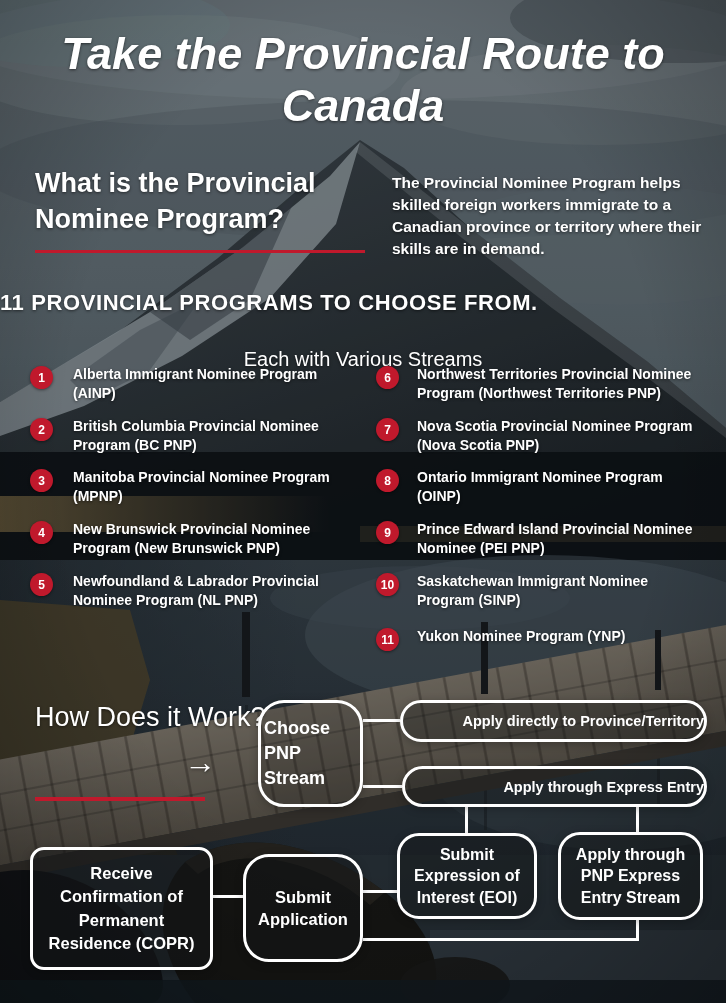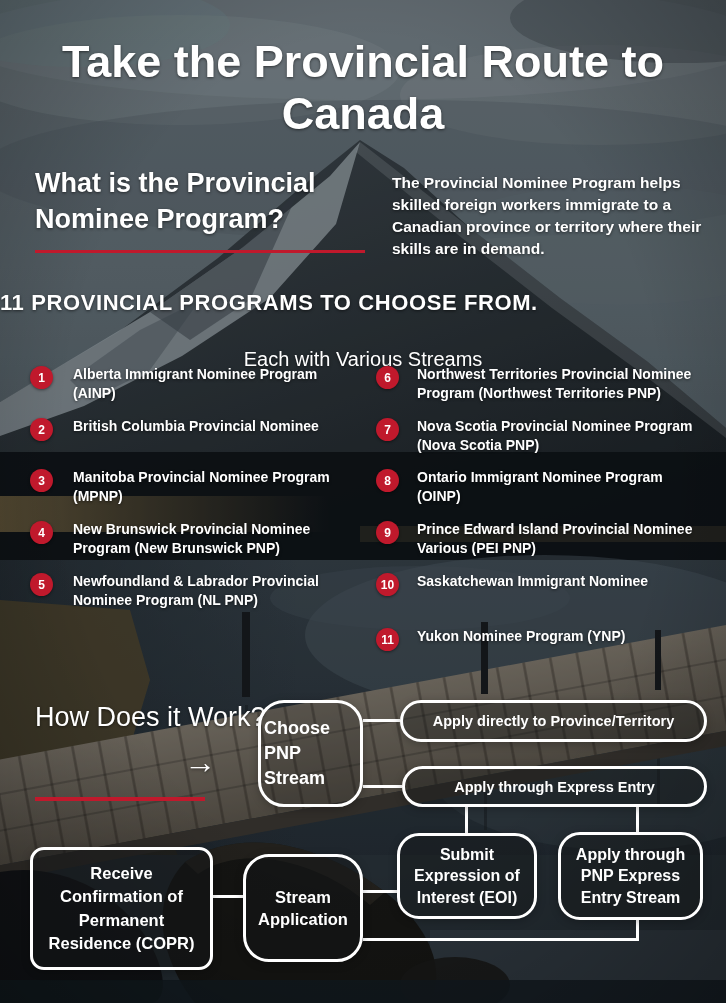--- a/index.html
+++ b/index.html
@@ -7,21 +7,21 @@
     position:relative; width:726px; height:1003px; overflow:hidden;
     font-family:"Liberation Sans", sans-serif; color:#fff;
     background:#2b333a;
   }
   #bg {position:absolute; inset:0; z-index:0;}
   .content {position:absolute; inset:0; z-index:2;}
   .ts {text-shadow:0 1px 3px rgba(0,0,0,.55);}
 
   .title {position:absolute; top:28px; left:0; right:0; text-align:center;
           font-size:45px; font-weight:bold; line-height:1.16;}
-  .title > div {max-width:630px; margin:8px auto;}
+  .title > div {max-width:630px; margin:0 auto;font-style:italic;}
 
   .intro-h {position:absolute; left:35px; top:166px; width:350px;
             font-size:27px; font-weight:bold; line-height:1.32;}
   .redline {position:absolute; background:var(--accent,#c0192c); height:3px;}
   .rl1 {left:35px; top:250px; width:330px;}
   .intro-p {position:absolute; left:392px; top:172px; width:332px;
             font-size:15.5px; font-weight:bold; line-height:1.42;}
 
   .prog-h  {position:absolute; top:290px; left:0; right:0; 
             font-size:22px; font-weight:bold; letter-spacing:.6px;}
@@ -40,21 +40,21 @@
           font-size:27px; font-weight:normal; line-height:1.3;}
   .how-arrow {position:absolute; left:184px; top:744px; font-size:32px; font-weight:normal;}
   .rl2 {left:35px; top:797px; width:170px; height:4px;}
 
   .fbox {position:absolute; border:3px solid #fff; box-sizing:border-box;
          color:#fff; font-weight:bold; display:flex; align-items:center;
          background:rgba(20,22,23,.40); box-shadow:0 2px 8px rgba(0,0,0,.25);}
   .fb-choose {left:258px; top:700px; width:105px; height:107px; border-radius:26px;
               padding-left:3px; font-size:18px; line-height:1.38;
               background:rgba(20,22,23,.18);}
-  .pill {justify-content:center; text-align:center; border-radius:22px;
+  .pill {justify-content:flex-end; text-align:center; border-radius:22px;
          font-size:14.5px; white-space:nowrap; background:rgba(20,22,23,.34);}
   .fb-direct  {left:400px; top:700px; width:307px; height:42px;}
   .fb-express {left:402px; top:766px; width:305px; height:41px;}
   .fb-small {justify-content:flex-end; text-align:center; line-height:1.34;}
   .fb-eoi  {left:397px; top:833px; width:140px; height:86px; border-radius:22px; font-size:16px;}
   .fb-pnpx {left:558px; top:832px; width:145px; height:88px; border-radius:22px; font-size:16px;}
   .fb-subapp {left:243px; top:854px; width:120px; height:108px; border-radius:26px;
               font-size:16.5px; background:rgba(20,22,23,.5);}
   .fb-copr {left:30px; top:847px; width:183px; height:123px; border-radius:14px;
             font-size:16.5px; line-height:1.4; background:rgba(20,22,23,.5); padding:0 10px;}
@@ -175,20 +175,21 @@
       <div class="badge" style="left:30px; top:366px">1</div>
       <div class="itext ts" style="left:73px; top:365px">
         <span>Alberta Immigrant Nominee Program</span>
         <span>(AINP)</span>
       </div>
     </div>
     <div class="item">
       <div class="badge" style="left:30px; top:418px">2</div>
       <div class="itext ts" style="left:73px; top:417px">
         <span>British Columbia Provincial Nominee</span>
+        <span>Program (BC PNP)</span>
       </div>
     </div>
     <div class="item">
       <div class="badge" style="left:30px; top:469px">3</div>
       <div class="itext ts" style="left:73px; top:468px">
         <span>Manitoba Provincial Nominee Program</span>
         <span>(MPNP)</span>
       </div>
     </div>
     <div class="item">
@@ -224,27 +225,28 @@
       <div class="badge" style="left:376px; top:469px">8</div>
       <div class="itext ts" style="left:417px; top:468px">
         <span>Ontario Immigrant Nominee Program</span>
         <span>(OINP)</span>
       </div>
     </div>
     <div class="item">
       <div class="badge" style="left:376px; top:521px">9</div>
       <div class="itext ts" style="left:417px; top:520px">
         <span>Prince Edward Island Provincial Nominee</span>
-        <span>Various (PEI PNP)</span>
+        <span>Nominee (PEI PNP)</span>
       </div>
     </div>
     <div class="item">
       <div class="badge" style="left:376px; top:573px">10</div>
       <div class="itext ts" style="left:417px; top:572px">
         <span>Saskatchewan Immigrant Nominee</span>
+        <span>Program (SINP)</span>
       </div>
     </div>
     <div class="item">
       <div class="badge" style="left:376px; top:628px">11</div>
       <div class="itext ts" style="left:417px; top:627px">
         <span>Yukon Nominee Program (YNP)</span>
         <span></span>
       </div>
     </div>
 
@@ -270,20 +272,20 @@
     <div class="fbox pill fb-express">
       <span>Apply through Express Entry</span>
     </div>
     <div class="fbox fb-small fb-eoi">
       <span>Submit Expression of Interest (EOI)</span>
     </div>
     <div class="fbox fb-small fb-pnpx">
       <span>Apply through PNP Express Entry Stream</span>
     </div>
     <div class="fbox fb-small fb-subapp">
-      <span>Stream Application</span>
+      <span>Submit Application</span>
     </div>
     <div class="fbox fb-small fb-copr">
       <span>Receive Confirmation of Permanent Residence (COPR)</span>
     </div>
 
   </div>
 </div>
 
 </body></html>

